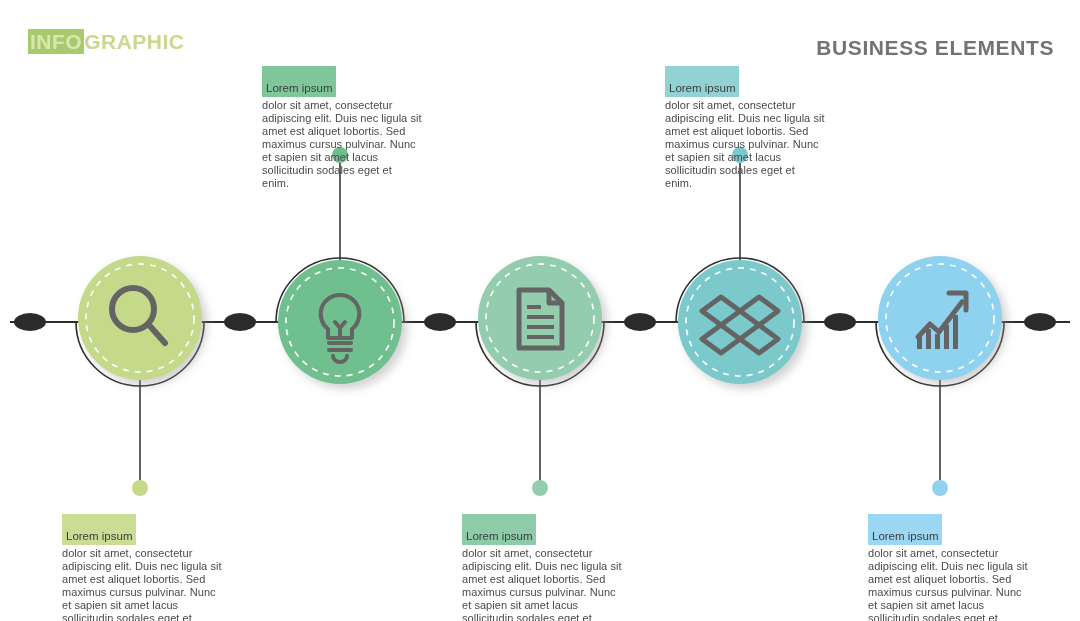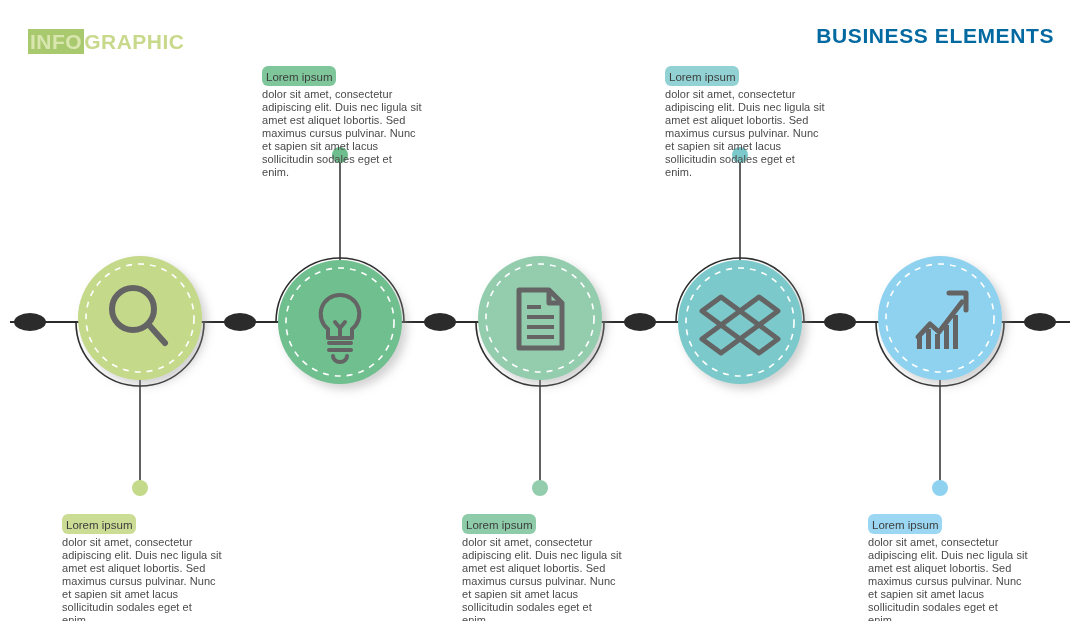--- a/index.html
+++ b/index.html
@@ -33,42 +33,41 @@
     white-space: nowrap;
   }
   .title-left .hl {
     background: #a9c96f;
     color: #d9e6ae;
     padding: 1px 2px;
   }
   .title-right {
     position: absolute;
     right: 26px;
-    top: 24px;
+    top: 36px;
     font-size: 21px;
     font-weight: bold;
     letter-spacing: 0.6px;
-    color: #0369a1;
+    color: #737373;
     white-space: nowrap;
     text-align: right;
   }
 
   
   .tblock {
     position: absolute;
     width: 160px;
   }
   .tblock .head {
     display: inline-block;
     font-size: 11.5px;
     color: #3d3d3d;
-    padding: 5px 4px 2px 4px;
+    padding: 16px 4px 2px 4px;
     margin-bottom: 2px;
     line-height: 13px;
-    border-radius: 6px;
   }
   .tblock .body {
     font-size: 11px;
     line-height: 13px;
     color: #4a4a4a;
     letter-spacing: 0.05px;
   }
 
   
 </style>

